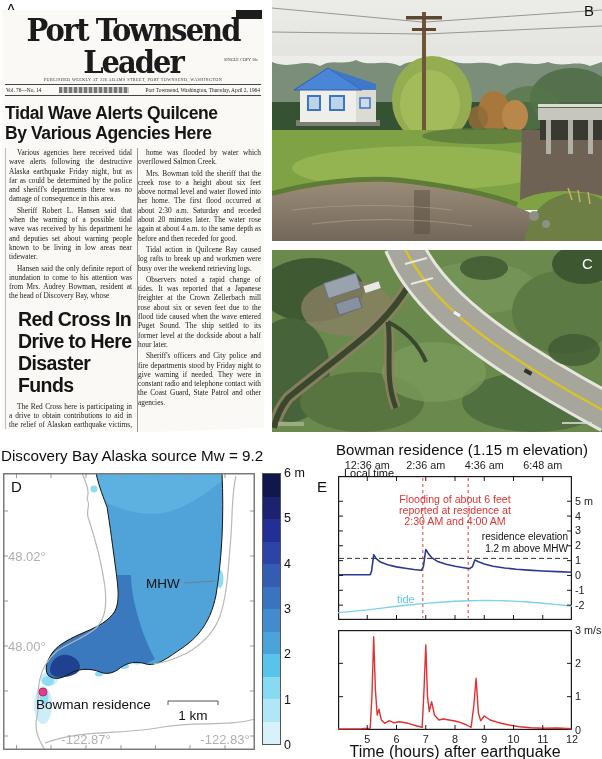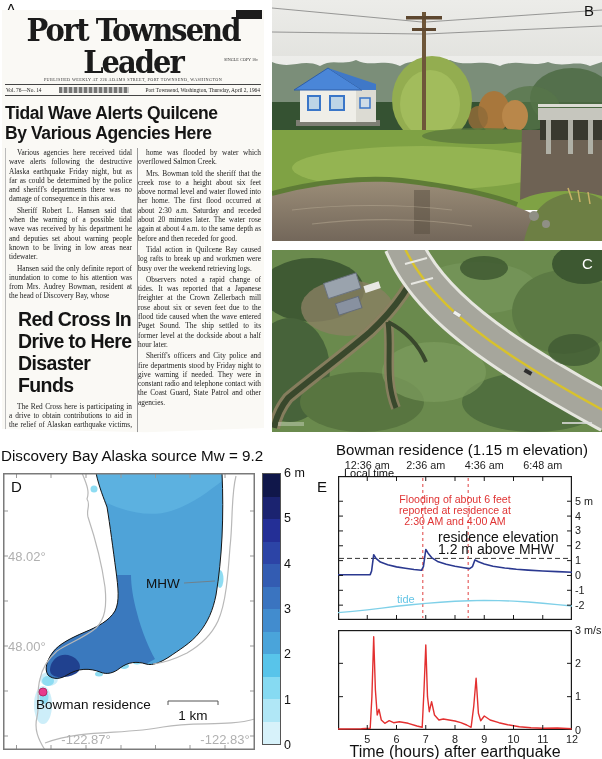--- a/index.html
+++ b/index.html
@@ -52,21 +52,21 @@
   .topTick{position:absolute;top:459px;width:64px;text-align:center;font-size:10.8px;color:#222;}
   #chartUpperWrap{left:338px;top:476px;width:234px;height:144px;}
   #chartLowerWrap{left:338px;top:630px;width:234px;height:100px;}
   .rTick{position:absolute;left:575px;font-size:10.8px;color:#222;}
   .bTick{position:absolute;top:733px;width:24px;text-align:center;font-size:10.8px;color:#222;}
   #xlabel{left:338px;top:743px;width:234px;text-align:center;font-size:16px;color:#111;}
   #localTime{left:344px;top:467px;font-size:11px;}
   #floodNote{left:367px;top:494px;width:176px;text-align:center;color:#e03434;
              font-size:10.6px;line-height:11px;}
   #floodNote .gap{}
-  #resNote{left:438px;top:531px;width:130px;text-align:left;font-size:14px;line-height:12px;color:#111;}
+  #resNote{left:438px;top:531px;width:130px;text-align:right;font-size:10px;line-height:12px;color:#111;}
   #tideLbl{left:378px;top:593px;font-size:11px;color:#64c5e6;margin-left:19px;}
   #panelE{left:317px;top:478px;}
 </style>
 </head>
 <body>
 
 <div id="page">
 
   <div class="abs panel-letter" style="left:6px;top:0;">A</div>
 

